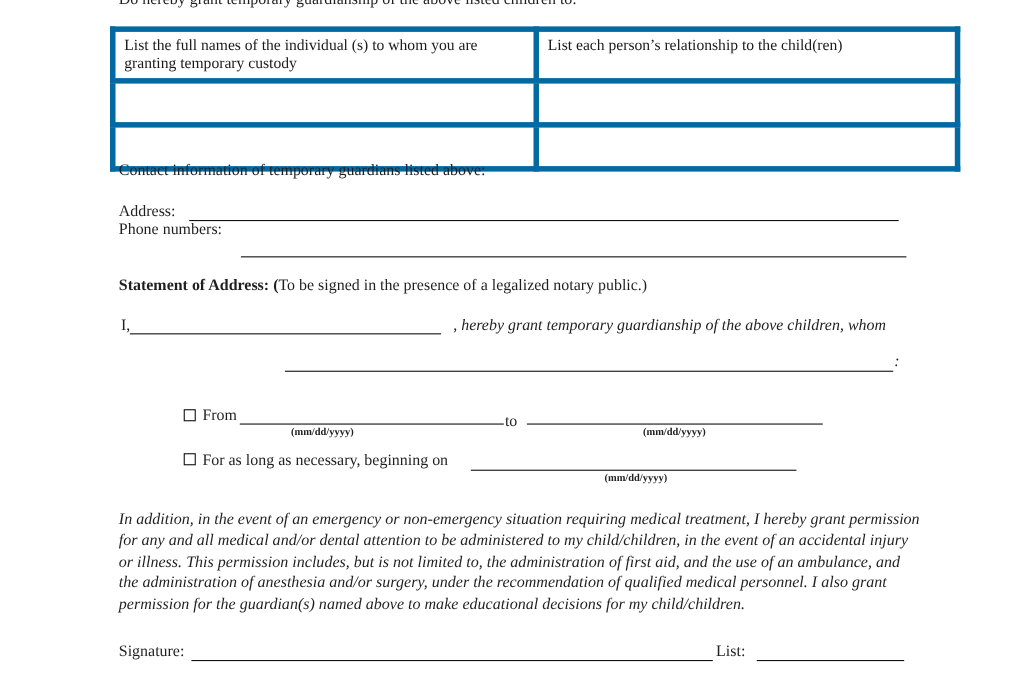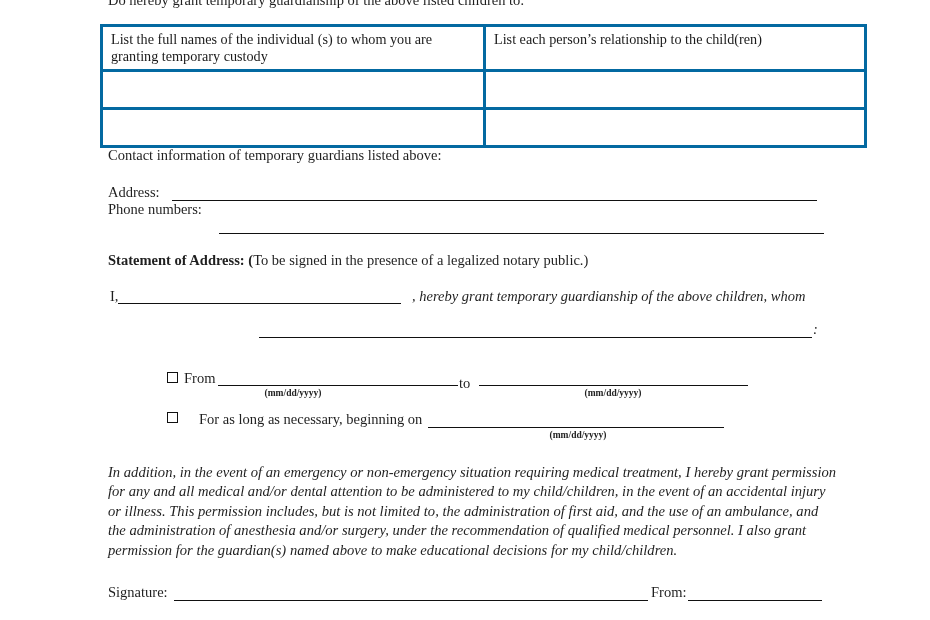--- a/index.html
+++ b/index.html
@@ -40,21 +40,21 @@
 
   
   .guardian-table {
     left: 100px;
     top: 24px;
     width: 728px;
     border-collapse: collapse;
     table-layout: fixed;
   }
   .guardian-table td {
-    border: 3px solid #0369a1;
+    border: 5px solid #0369a1;
     vertical-align: top;
     padding: 4px 7px 4px 8px;
     font-size: 14.2px;
     line-height: 17px;
   }
   .guardian-table .col-a { width: 365px; }
   .guardian-table .col-b { width: 363px; }
   .guardian-table tr.header-row td { height: 30px; }
   .guardian-table tr.blank-row td { height: 27px; }
 
@@ -172,30 +172,30 @@
   <div class="abs body-text" style="left:222px; top:369px; width:230px; overflow:hidden;"></div>
   <div class="rule" style="left:218px; top:385px; width:240px;"></div>
   <div class="mmddyyyy" style="left:238px; top:388px; width:110px;">(mm/dd/yyyy)</div>
 
   <div class="abs body-text" style="left:459px; top:374px;">to</div>
   <div class="abs body-text" style="left:484px; top:369px; width:260px; overflow:hidden;"></div>
   <div class="rule" style="left:479px; top:385px; width:269px;"></div>
   <div class="mmddyyyy" style="left:558px; top:388px; width:110px;">(mm/dd/yyyy)</div>
 
   <div class="checkbox" style="left:167px; top:412px;"></div>
-  <div class="abs body-text" style="left:199px; top:410px;">For as long as necessary, beginning on</div>
+  <div class="abs body-text" style="left:184px; top:410px;">For as long as necessary, beginning on</div>
   <div class="abs body-text" style="left:432px; top:410px; width:288px; overflow:hidden;"></div>
   <div class="rule" style="left:428px; top:427px; width:296px;"></div>
   <div class="mmddyyyy" style="left:523px; top:430px; width:110px;">(mm/dd/yyyy)</div>
 
   <div class="abs italic-para" style="left:108px; top:463px;">In addition, in the event of an emergency or non-emergency situation requiring medical treatment, I hereby grant permission for any and all medical and/or dental attention to be administered to my child/children, in the event of an accidental injury or illness. This permission includes, but is not limited to, the administration of first aid, and the use of an ambulance, and the administration of anesthesia and/or surgery, under the recommendation of qualified medical personnel. I also grant permission for the guardian(s) named above to make educational decisions for my child/children.</div>
 
   <div class="abs body-text" style="left:108px; top:583px;">Signature:</div>
   <div class="abs body-text" style="left:178px; top:583px; width:466px; overflow:hidden;"></div>
   <div class="rule" style="left:174px; top:600px; width:474px;"></div>
 
-  <div class="abs body-text" style="left:651px; top:583px;">From:</div>
+  <div class="abs body-text" style="left:651px; top:583px;">List:</div>
   <div class="abs body-text" style="left:692px; top:583px; width:128px; overflow:hidden;"></div>
   <div class="rule" style="left:688px; top:600px; width:134px;"></div>
 
   <div class="faint-fragment" style="left:110px; top:612px;"></div>
 
 </div>
 
 </body></html>

